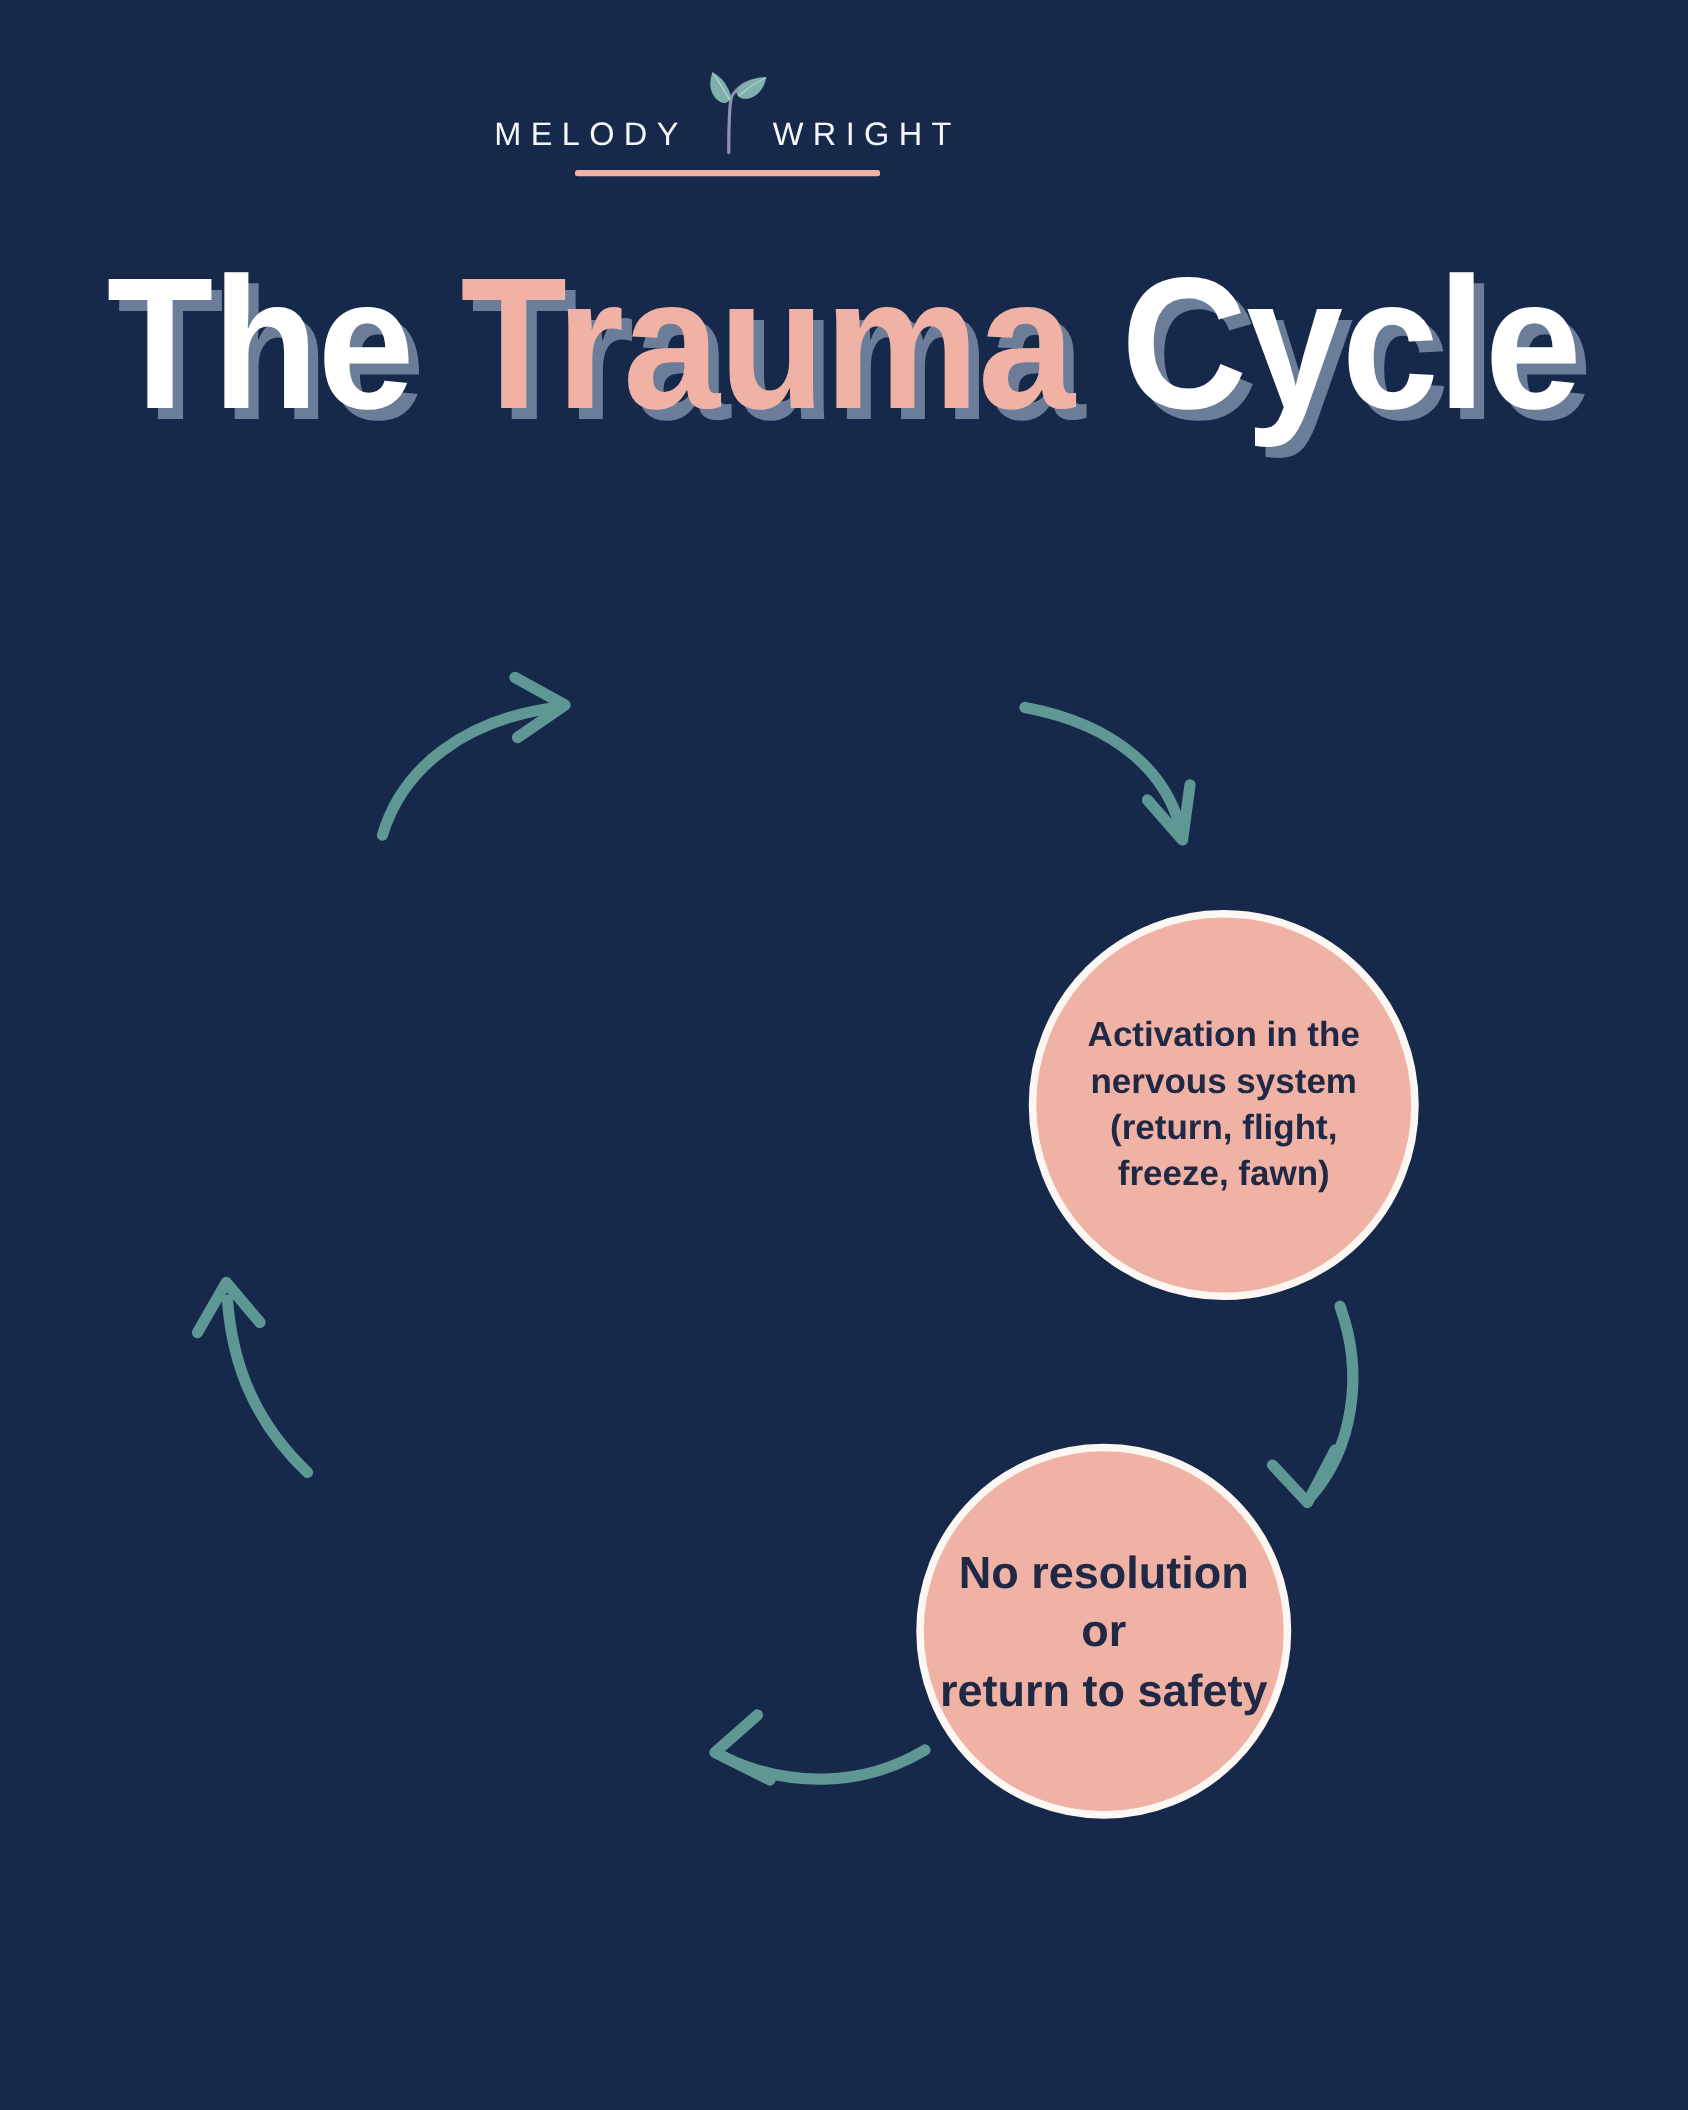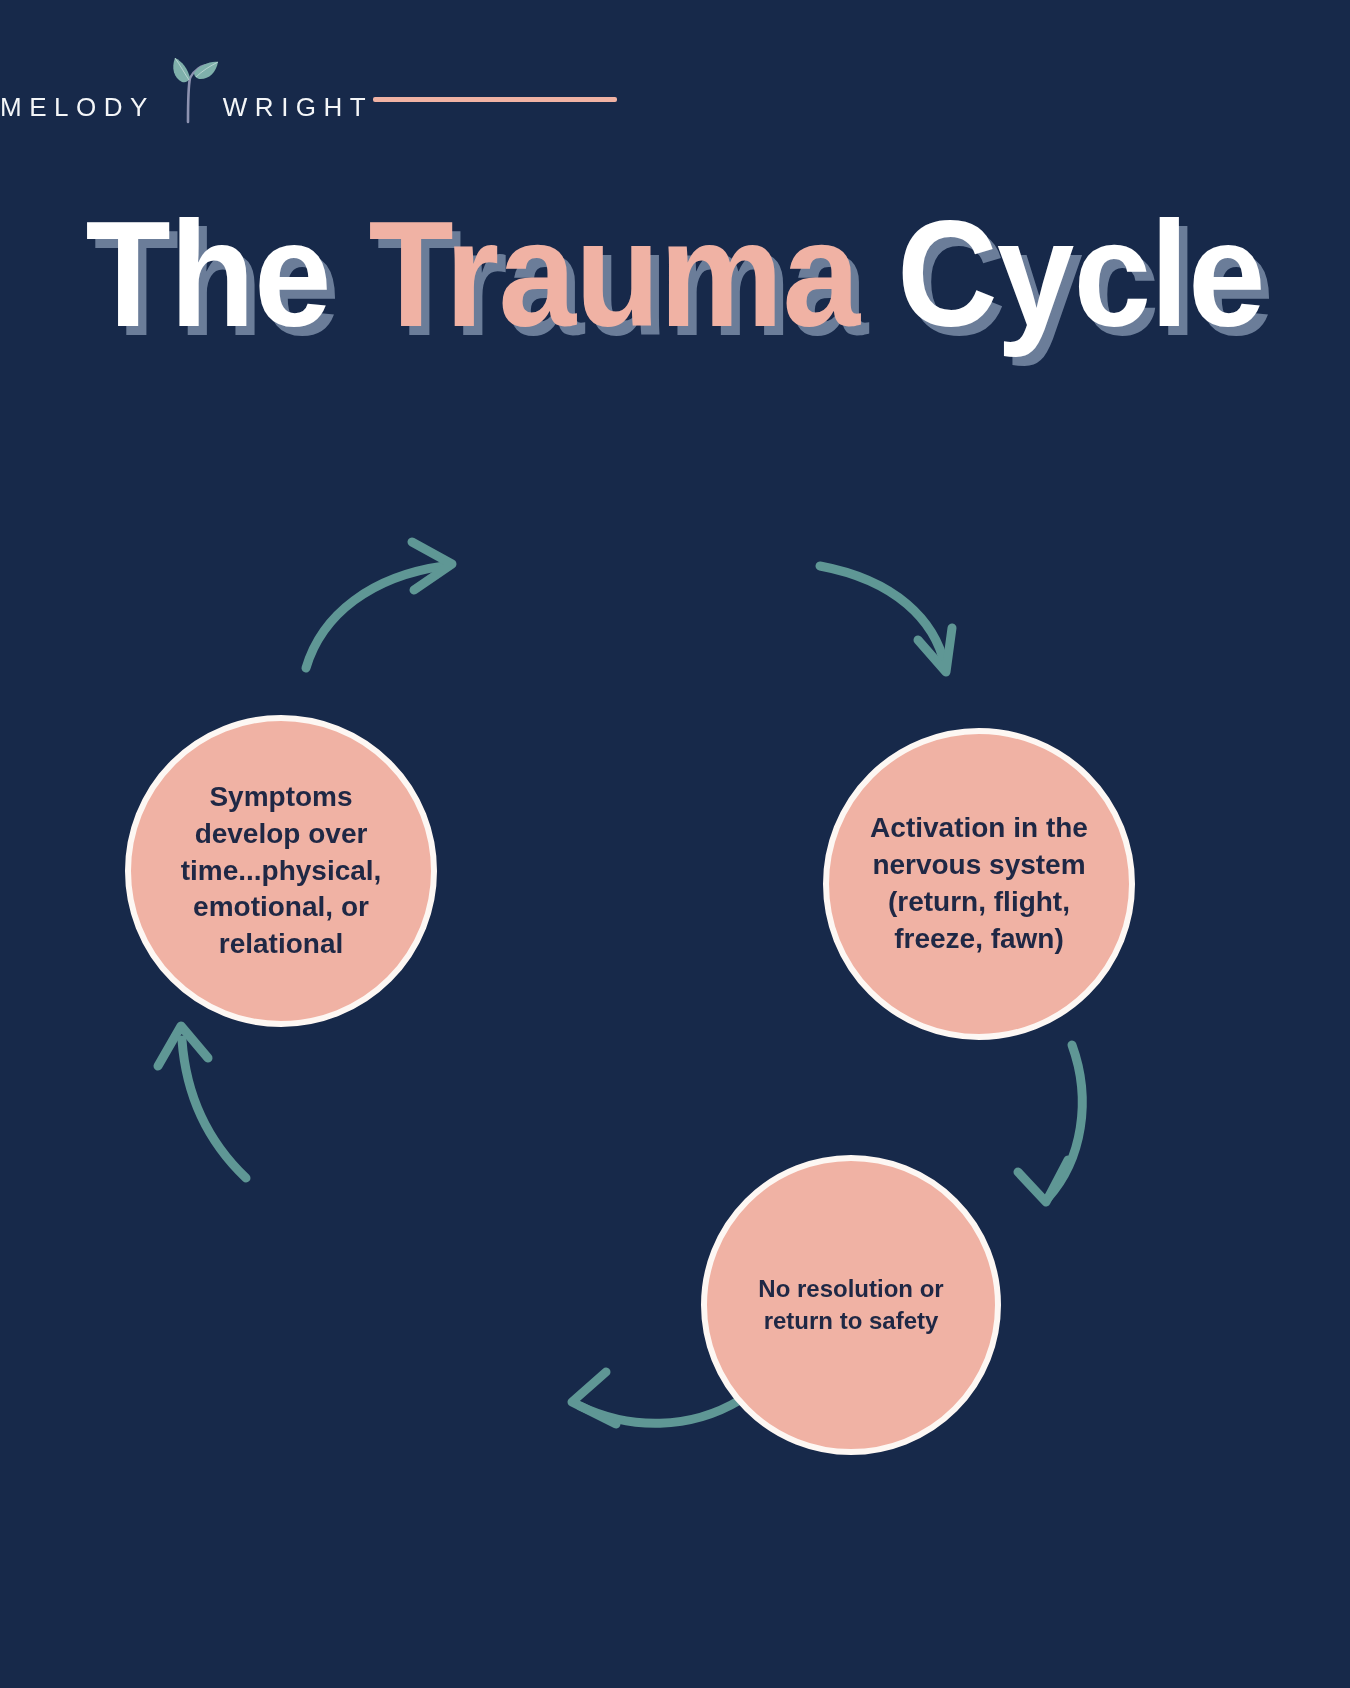--- a/index.html
+++ b/index.html
@@ -17,21 +17,21 @@
     background: #17294a;
   }
 
   
   .logo-block {
     position: absolute;
     top: 62px;
     left: 0;
     width: 1164px;
     display: flex;
-    flex-direction: row;
+    flex-direction: column;
     align-items: center;
   }
   .logo-row {
     position: relative;
     display: flex;
     align-items: flex-end;
     justify-content: center;
     height: 60px;
   }
   .logo-word {
@@ -114,21 +114,21 @@
     color: #1f2845;
     font-family: "Liberation Sans", sans-serif;
     font-weight: 700;
     line-height: 1.32;
     padding: 10px;
   }
   .node span { display: block; white-space: pre-line; }
 
   #node-threat   { left: 483px;  top: 420px;  width: 304px; height: 304px; font-size: 28px; }
   #node-activate { left: 823px;  top: 728px;  width: 312px; height: 312px; font-size: 28px; }
-  #node-noresolve{ left: 701px;  top: 1155px; width: 300px; height: 300px; font-size: 24px; }
+  #node-noresolve{ left: 733px;  top: 1155px; width: 300px; height: 300px; font-size: 36px; }
   #node-residual { left: 262px;  top: 1128px; width: 310px; height: 310px; font-size: 28px; }
   #node-symptoms { left: 125px;  top: 715px;  width: 312px; height: 312px; font-size: 28px; }
 </style>
 </head>
 <body>
 
 <div class="page">
 
   <div class="logo-block">
     <div class="logo-row">
@@ -185,22 +185,15 @@
 (return, flight,
 freeze, fawn)</span>
     </div>
 
     <div class="node" id="node-noresolve">
       <span>No resolution or
 return to safety</span>
     </div>
 
 
-    <div class="node" id="node-symptoms">
-      <span>Symptoms
-develop over
-time...physical,
-emotional, or
-relational</span>
-    </div>
 
   </div>
 </div>
 
 </body></html>

